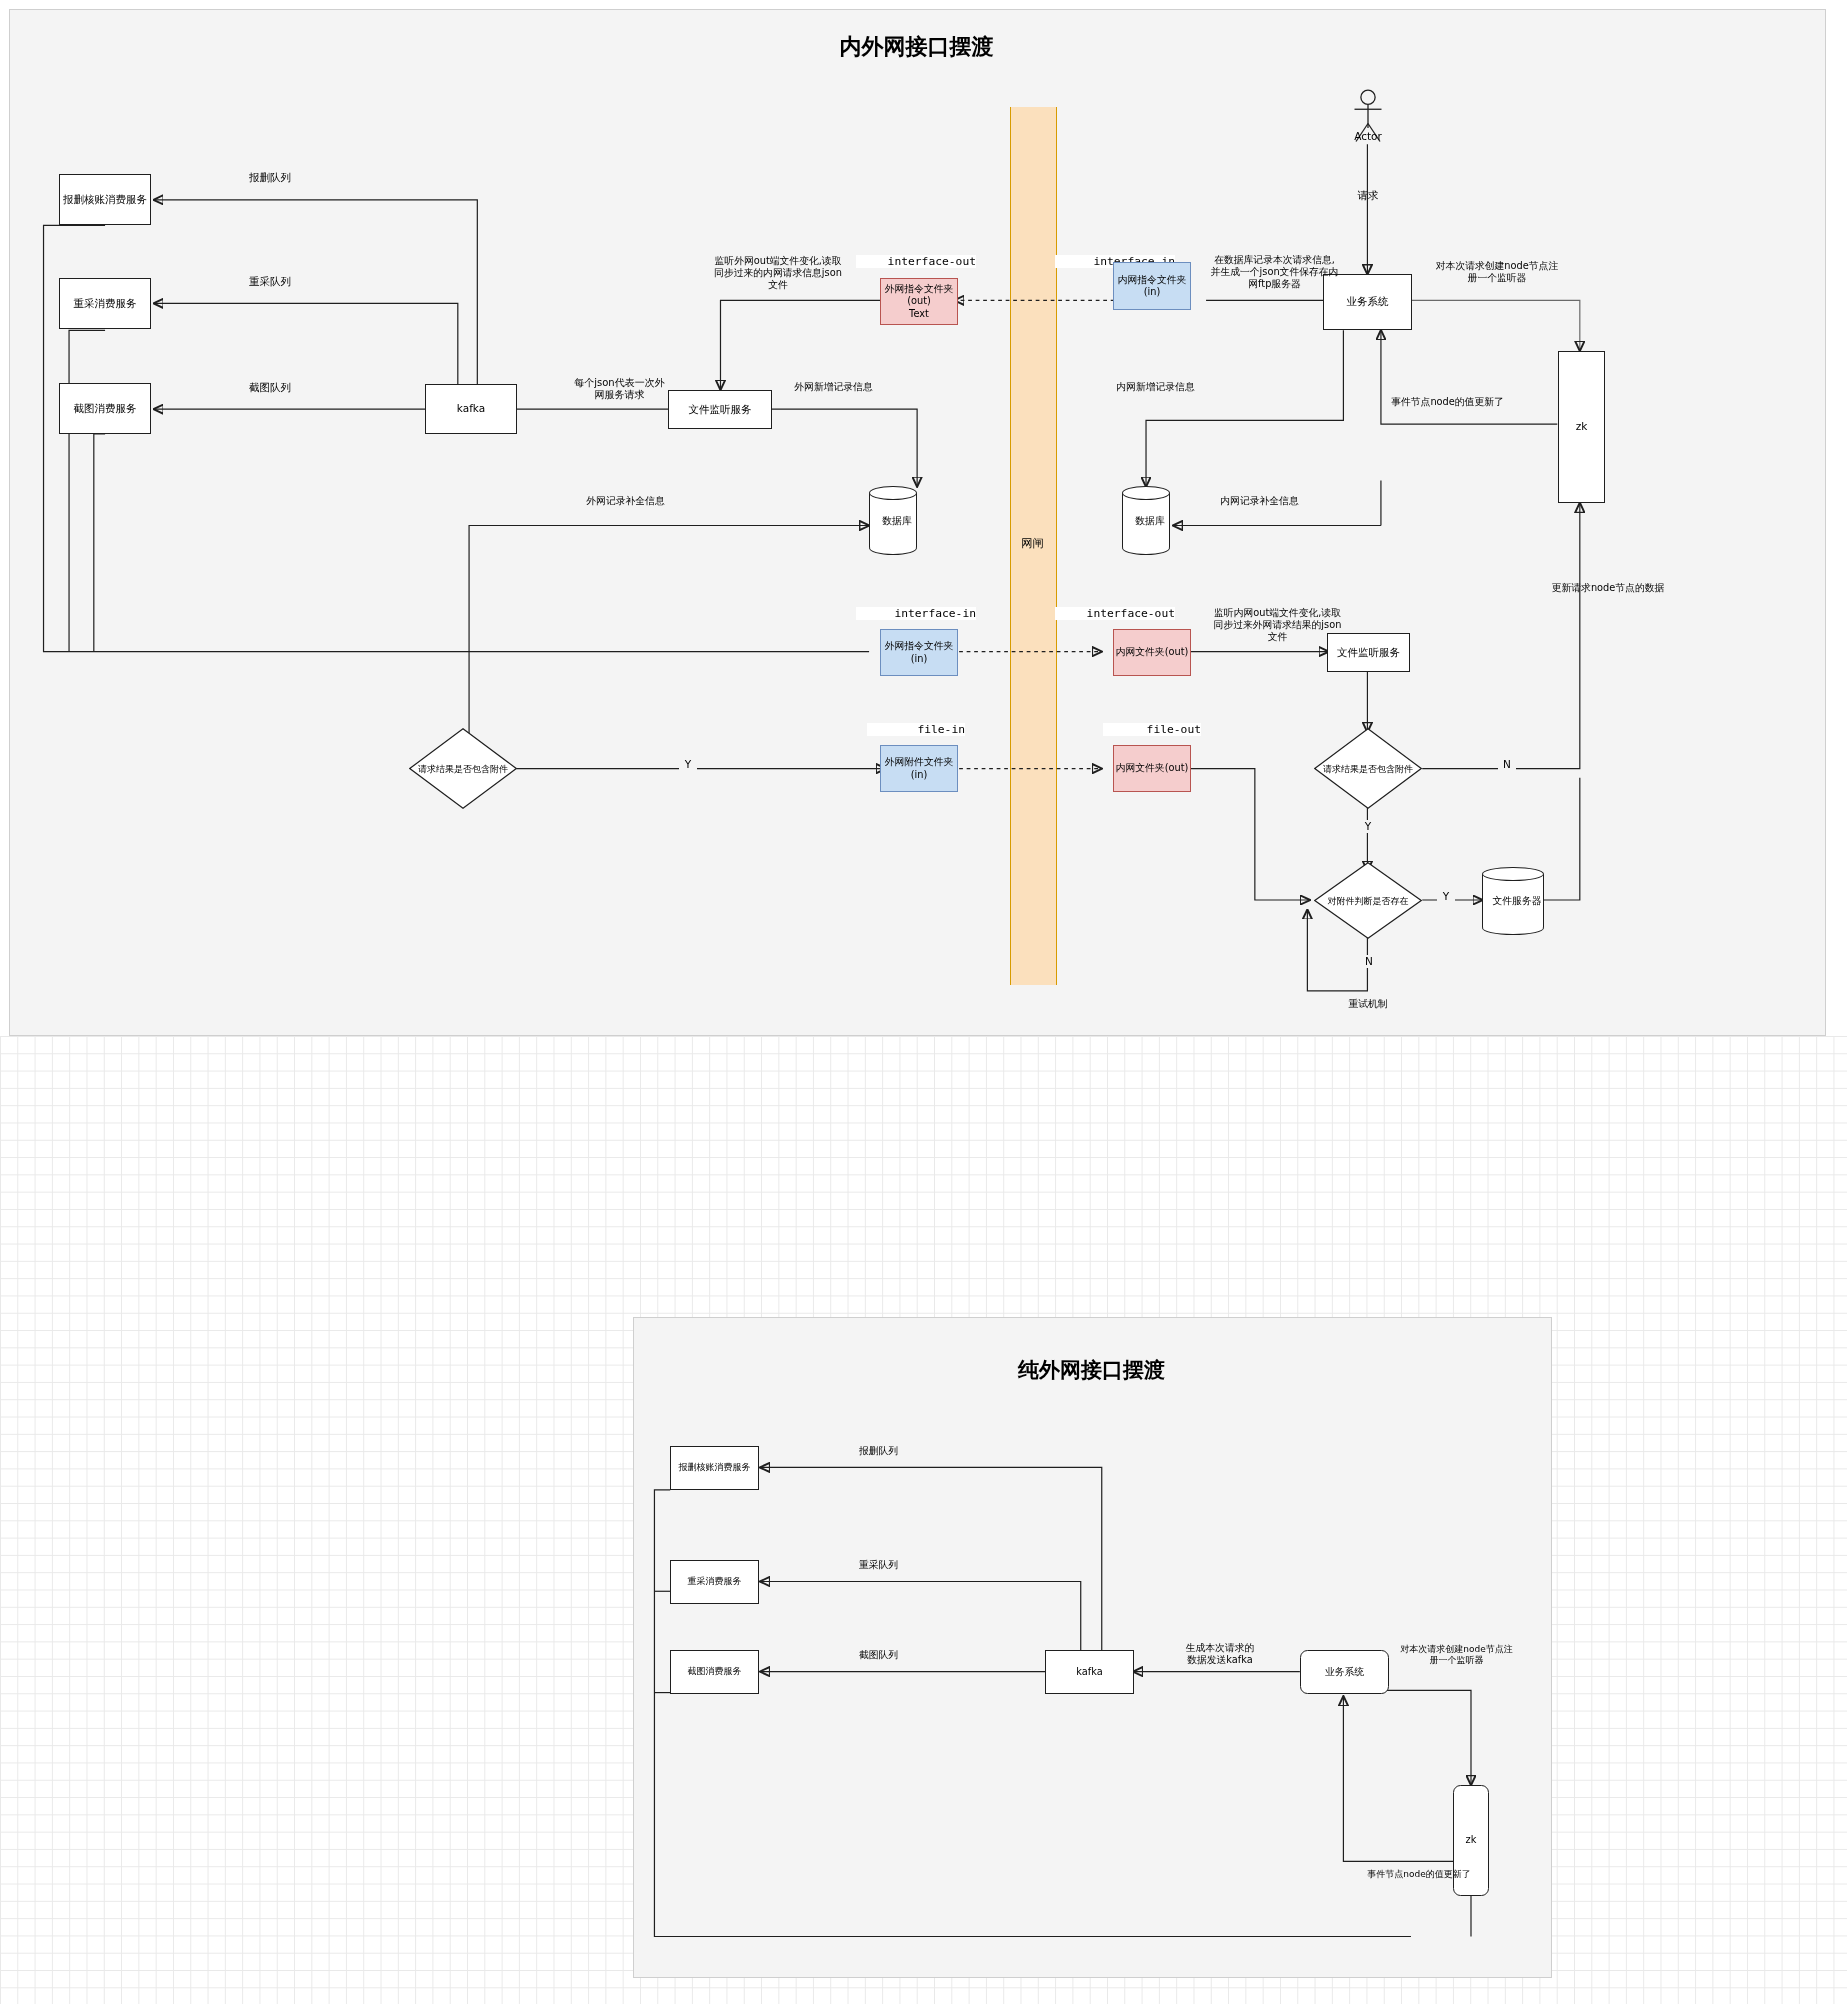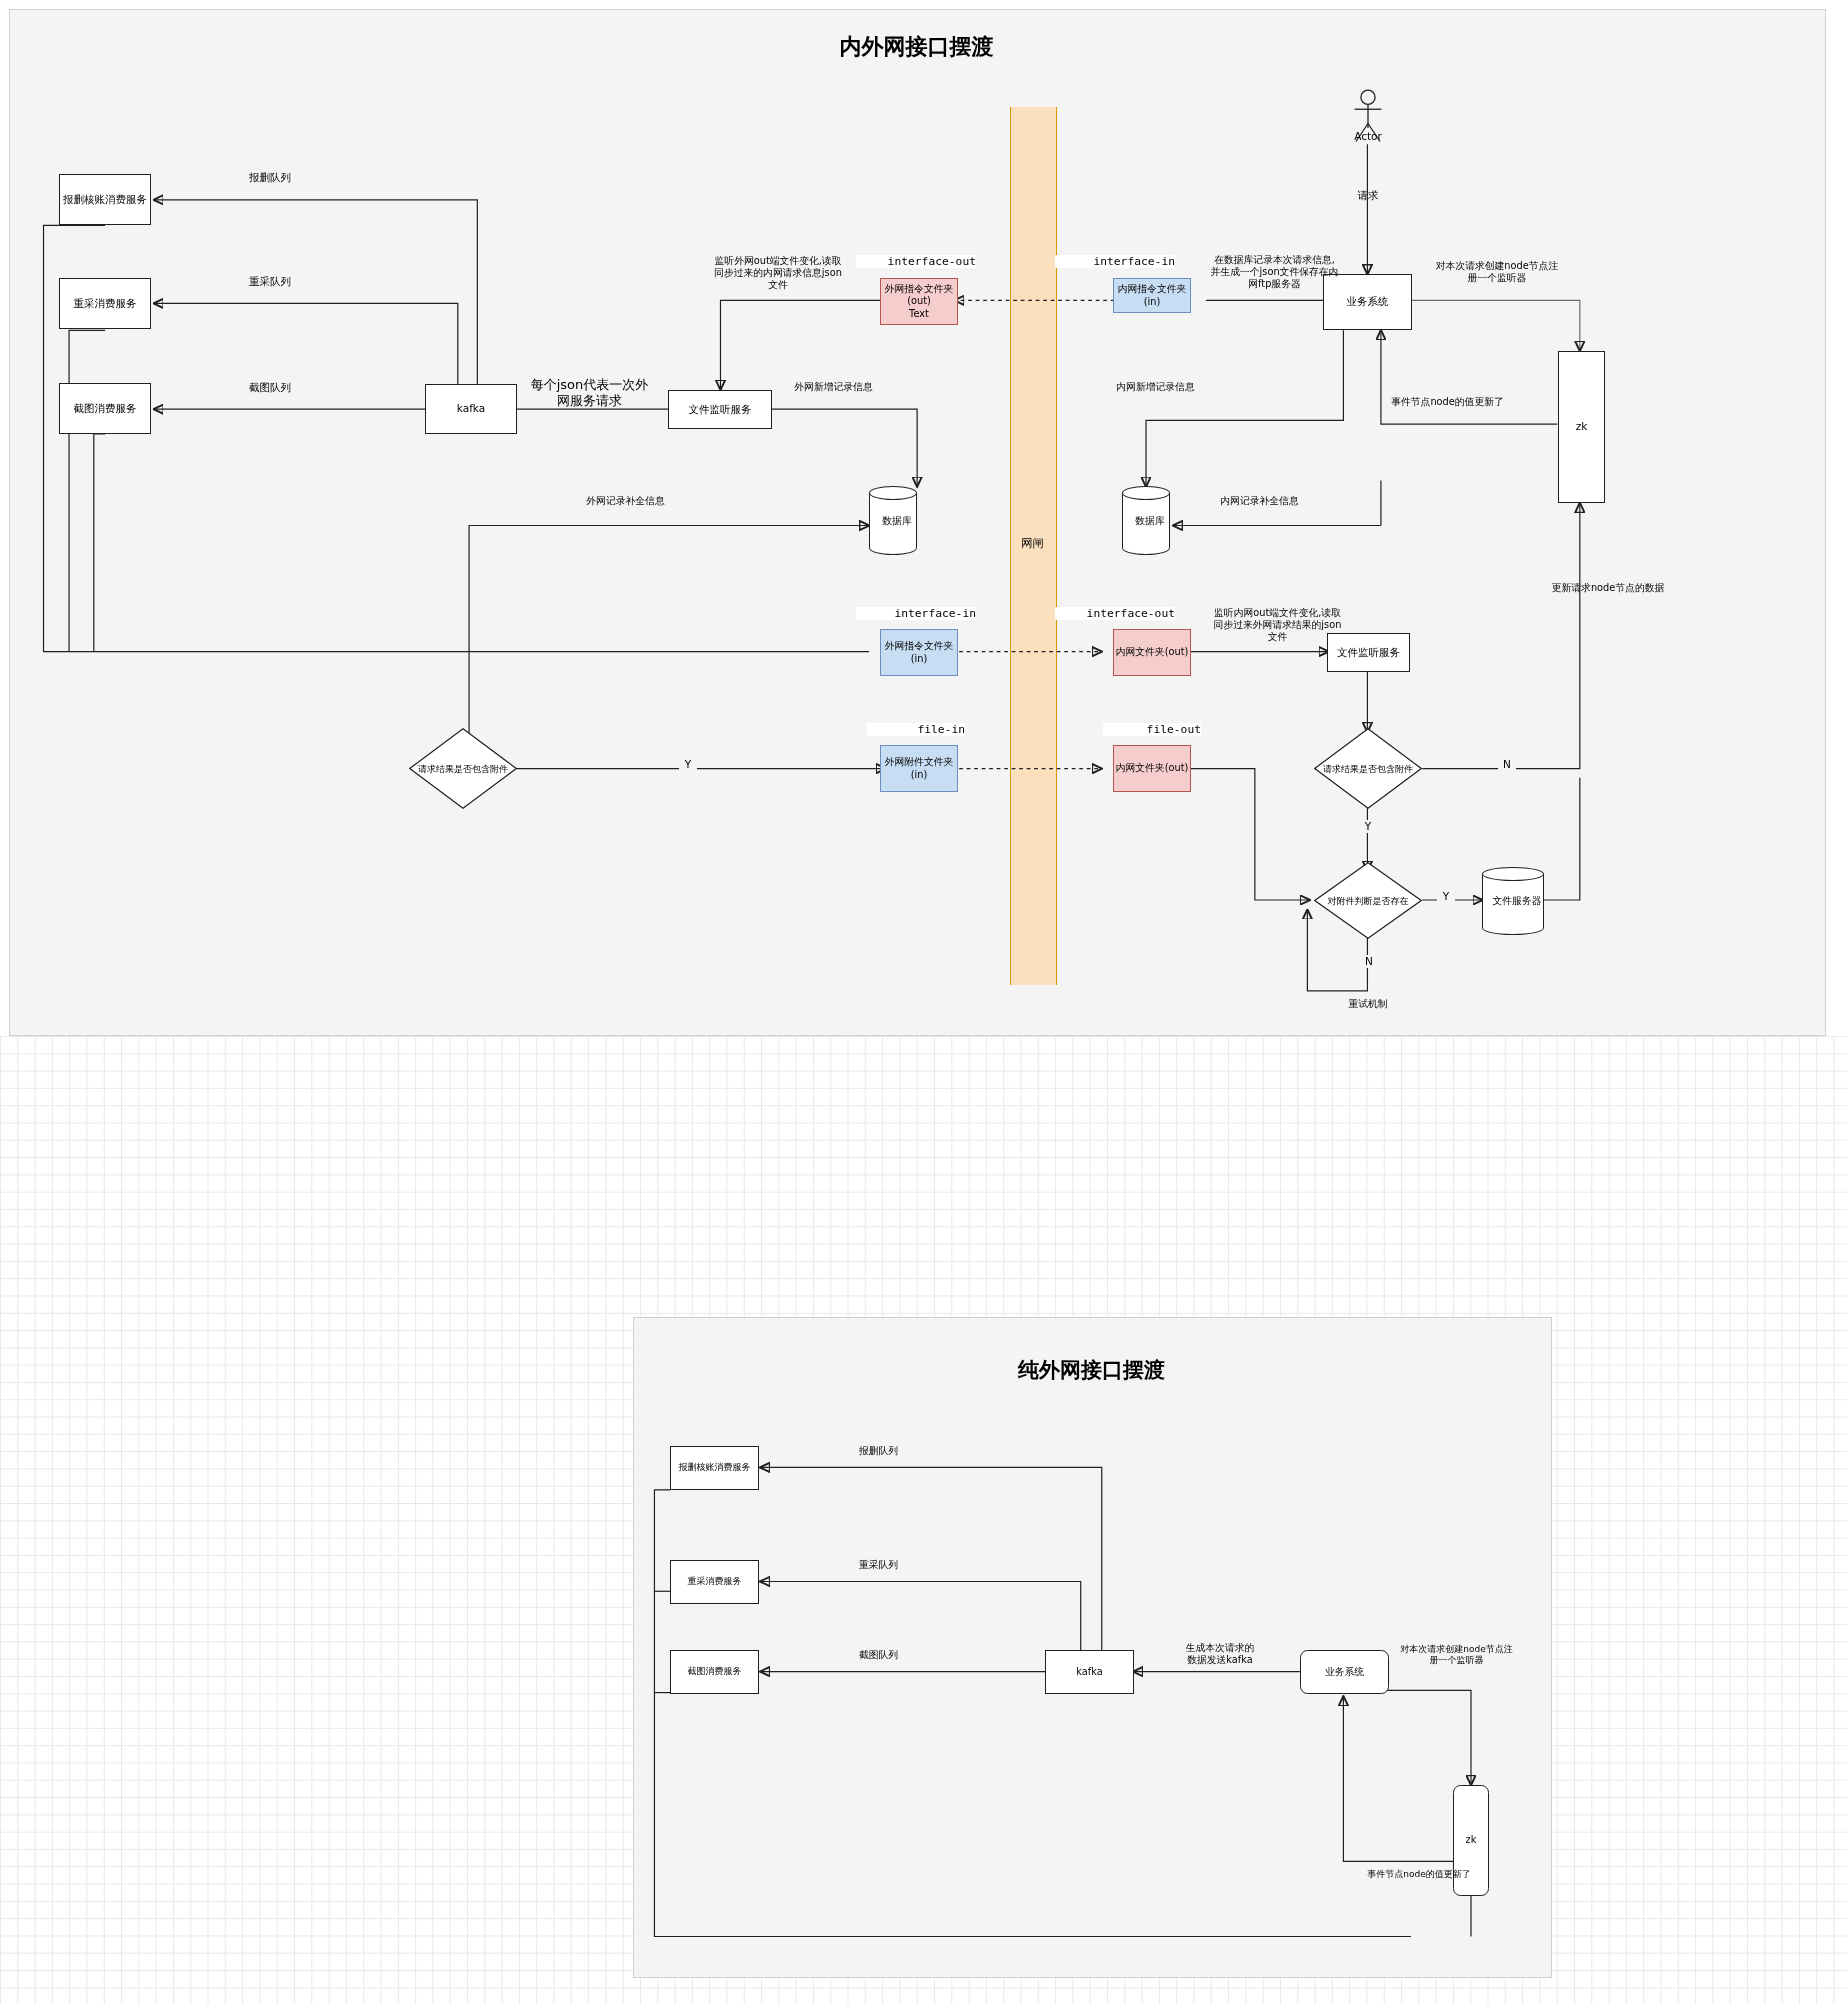--- a/index.html
+++ b/index.html
@@ -160,21 +160,21 @@
 
   <div class="node" style="left:1327px;top:633px;width:83px;height:39px;font-size:10.5px;">文件监听服务</div>
 
   <div class="mono" style="left:856px;top:255px;width:120px;font-size:11.3px;">interface-out</div>
   <div class="node pink" style="left:880px;top:278px;width:78px;height:47px;font-size:9.8px;">
     <span style="white-space:pre-line;">外网指令文件夹(out)
 Text</span>
   </div>
 
   <div class="mono" style="left:1055px;top:255px;width:120px;font-size:11.3px;">interface-in</div>
-  <div class="node blue" style="left:1113px;top:278px;width:78px;height:35px;font-size:9.8px;">内网指令文件夹(in)</div>
+  <div class="node blue" style="left:1113px;top:262px;width:78px;height:48px;font-size:9.8px;">内网指令文件夹(in)</div>
 
   <div class="mono" style="left:856px;top:607px;width:120px;font-size:11.3px;">interface-in</div>
   <div class="node blue" style="left:880px;top:629px;width:78px;height:47px;font-size:9.8px;">外网指令文件夹(in)</div>
 
   <div class="mono" style="left:1055px;top:607px;width:120px;font-size:11.3px;">interface-out</div>
   <div class="node pink" style="left:1113px;top:629px;width:78px;height:47px;font-size:9.8px;">内网文件夹(out)</div>
 
   <div class="mono" style="left:867px;top:723px;width:98px;font-size:11.3px;">file-in</div>
   <div class="node blue" style="left:880px;top:745px;width:78px;height:47px;font-size:9.8px;">外网附件文件夹(in)</div>
 
@@ -232,21 +232,21 @@
       <line x1="32" y1="46" x2="48" y2="70" stroke="#1f1f1f" stroke-width="1.7"></line>
     </svg>
   </div>
   <div class="lab nw" style="left:1338px;top:130px;width:60px;font-size:10.5px;">Actor</div>
   <div class="lab nw" style="left:1338px;top:189px;width:60px;font-size:10.5px;">请求</div>
 
   <div class="lab nw" style="left:210px;top:171px;width:120px;font-size:10.5px;">报删队列</div>
   <div class="lab nw" style="left:210px;top:275px;width:120px;font-size:10.5px;">重采队列</div>
   <div class="lab nw" style="left:210px;top:381px;width:120px;font-size:10.5px;">截图队列</div>
 
-  <div class="lab" style="left:518px;top:377px;width:143px;font-size:13px;">每个json代表一次外
+  <div class="lab" style="left:518px;top:377px;width:143px;font-size:10px;padding-left:30px;">每个json代表一次外
 网服务请求</div>
 
   <div class="lab" style="left:691px;top:255px;width:174px;font-size:9.8px;">监听外网out端文件变化,读取
 同步过来的内网请求信息json
 文件</div>
 
   <div class="lab" style="left:1195px;top:254px;width:159px;font-size:9.8px;">在数据库记录本次请求信息,
 并生成一个json文件保存在内
 网ftp服务器</div>
 

